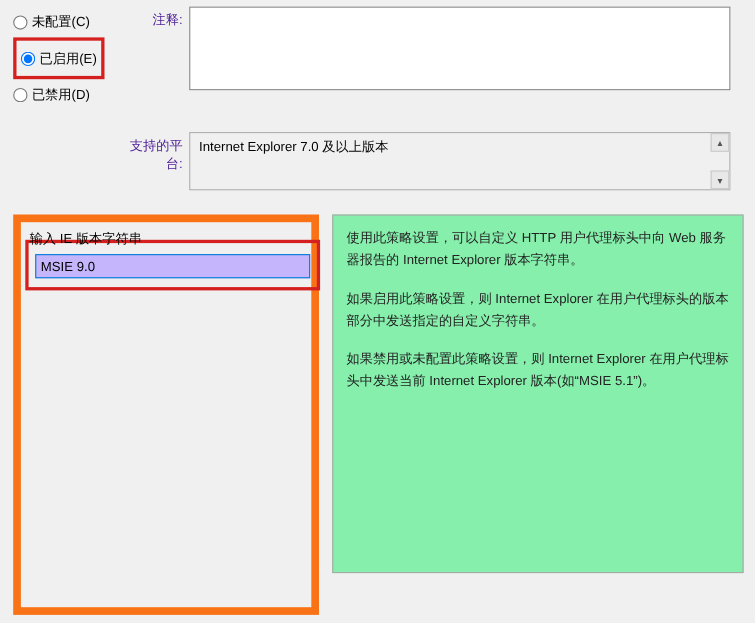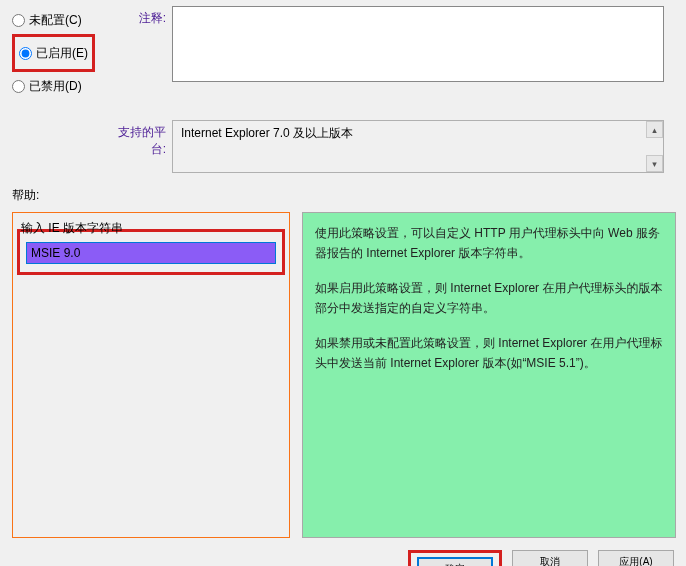--- a/index.html
+++ b/index.html
@@ -113,22 +113,22 @@
   }
   .mid-labels .right {
     flex: 1;
   }
   .lower-panels {
     display: flex;
     gap: 12px;
   }
   .options-panel {
     width: 278px;
-    height: 326px;
-    border: 1px solid #f97316;
+    height: 364px;
+    border: 7px solid #f97316;
     background: #f0f0f0;
     padding: 8px;
     position: relative;
   }
   .options-field-label {
     margin-bottom: 0;
     line-height: 14px;
   }
   .highlight-box {
     border: 3px solid #d4201f;
@@ -138,21 +138,21 @@
     width: 268px;
   }
   .highlight-box .spacer-top {
     height: 10px;
   }
   .highlight-box input[type="text"] {
     width: 250px;
     margin: 0 6px 8px 6px;
     height: 22px;
     border: 1px solid #0078d7;
-    background: #8b5cf6;
+    background: #c4b5fd;
     font-family: inherit;
     font-size: 12px;
     padding: 2px 4px;
   }
   .help-panel {
     width: 374px;
     height: 326px;
     border: 1px solid #a8a8a8;
     background: #86efac;
     padding: 10px 12px;
@@ -222,21 +222,20 @@
     <div class="platform-box">
       <span>Internet Explorer 7.0 及以上版本</span>
       <div class="scroll-btns">
         <div class="scroll-btn">▴</div>
         <div class="scroll-btn">▾</div>
       </div>
     </div>
   </div>
 
   <div class="mid-labels">
-    <div class="right">帮助:</div>
   </div>
 
   <div class="lower-panels">
     <div class="options-panel">
       <div class="options-field-label">输入 IE 版本字符串</div>
       <div class="highlight-box">
         <div class="spacer-top"></div>
         <input type="text" value="MSIE 9.0" style="">
       </div>
     </div>

